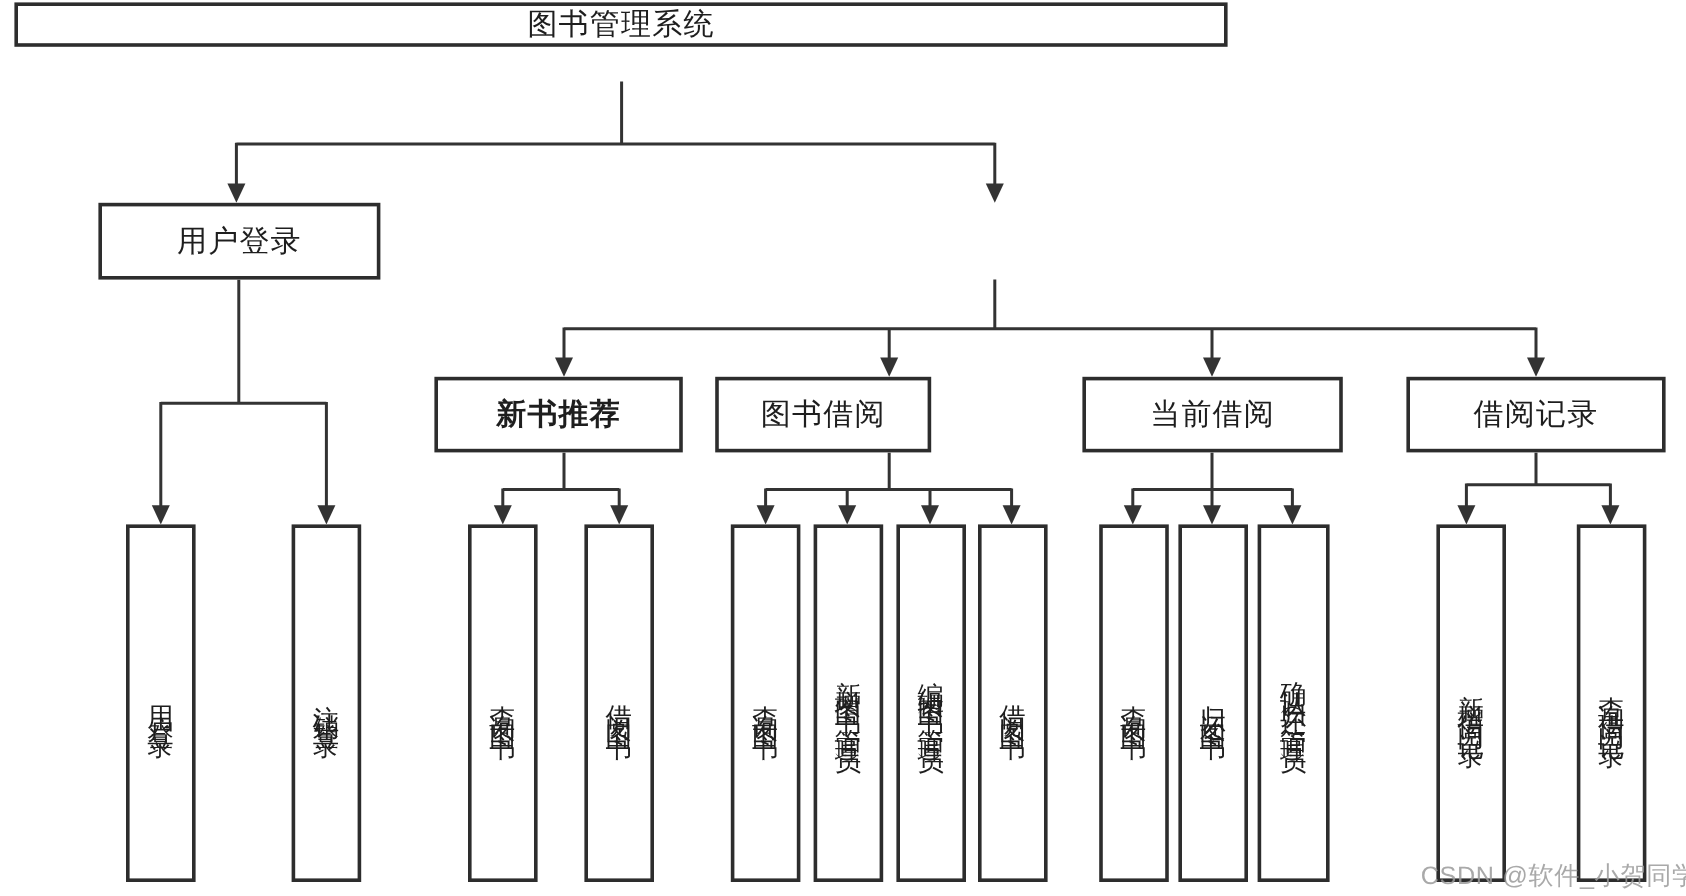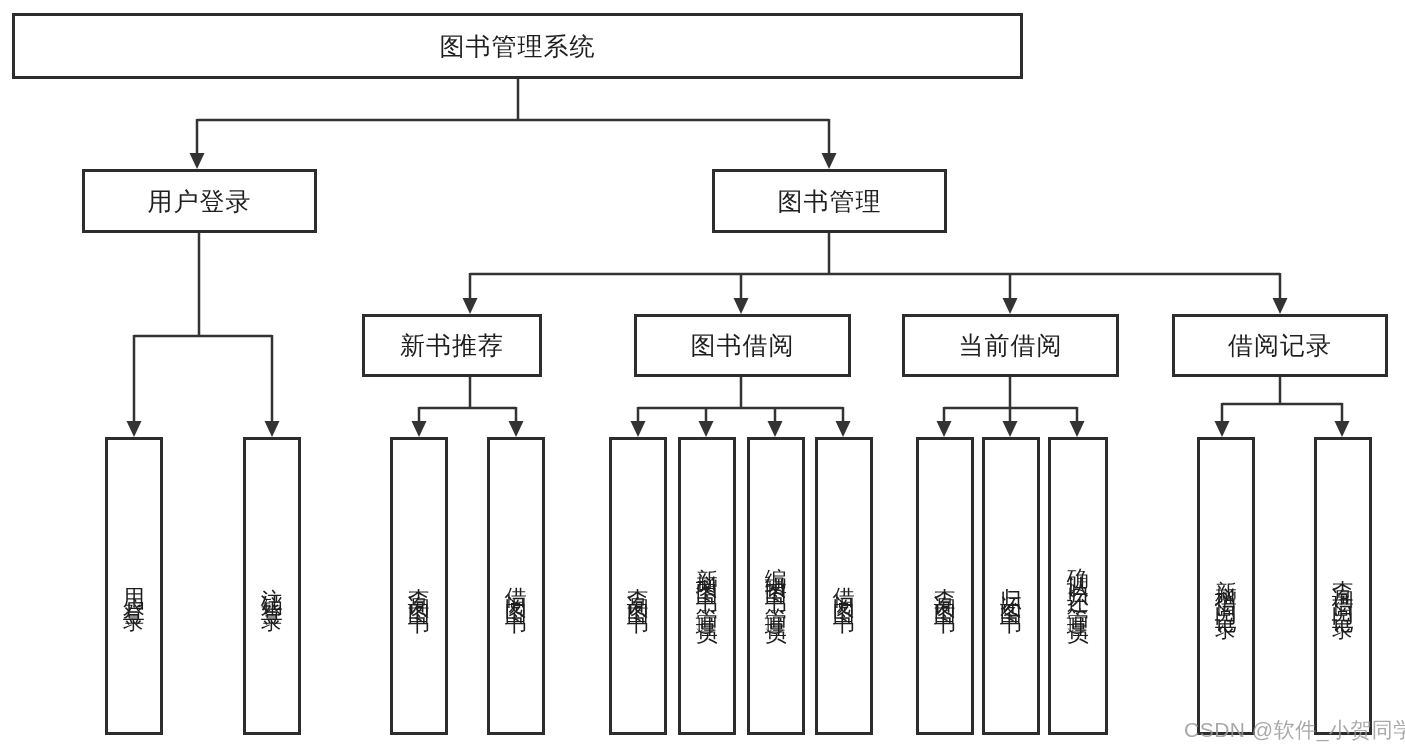--- a/index.html
+++ b/index.html
@@ -23,27 +23,27 @@
   }
   .ht{font-size:25px;letter-spacing:1px;line-height:1;}
   .vt{
     writing-mode:vertical-rl;
     text-orientation:mixed;
     font-size:22px;
     letter-spacing:8px;
     line-height:1.15;
   }
   
-  .n-root{left:12px;top:13px;width:1011px;height:66px;}
+  .n-root{left:12px;top:2px;width:1011px;height:37px;}
   
   .n-login{left:82px;top:169px;width:235px;height:64px;}
   .n-mgmt{left:712px;top:169px;width:235px;height:64px;}
   
-  .n-rec{left:362px;top:314px;width:180px;height:63px;}
-  .n-borrow{left:634px;top:314px;width:217px;height:63px;}
+  .n-rec{left:362px;top:314px;width:207px;height:63px;font-weight:bold;}
+  .n-borrow{left:596px;top:314px;width:180px;height:63px;}
   .n-current{left:902px;top:314px;width:217px;height:63px;align-items:center;}
   .n-records{left:1172px;top:314px;width:216px;height:63px;}
   
   .leaf{top:437px;width:58px;height:298px;}
   .l1{left:105px;}
   .l2{left:243px;}
   .l3{left:390px;}
   .l4{left:487px;}
   .l5{left:609px;}
   .l6{left:678px;}
@@ -94,23 +94,20 @@
       <polygon points="1334.5,421 1349.5,421 1342,437" fill="#333333"></polygon>
     </svg>
 
   <div class="node n-root">
     <span class="ht">图书管理系统</span>
   </div>
 
   <div class="node n-login">
     <span class="ht">用户登录</span>
   </div>
-  <div class="node n-mgmt">
-    <span class="ht">图书管理</span>
-  </div>
 
   <div class="node n-rec">
     <span class="ht">新书推荐</span>
   </div>
   <div class="node n-borrow">
     <span class="ht">图书借阅</span>
   </div>
   <div class="node n-current">
     <span class="ht">当前借阅</span>
   </div>

